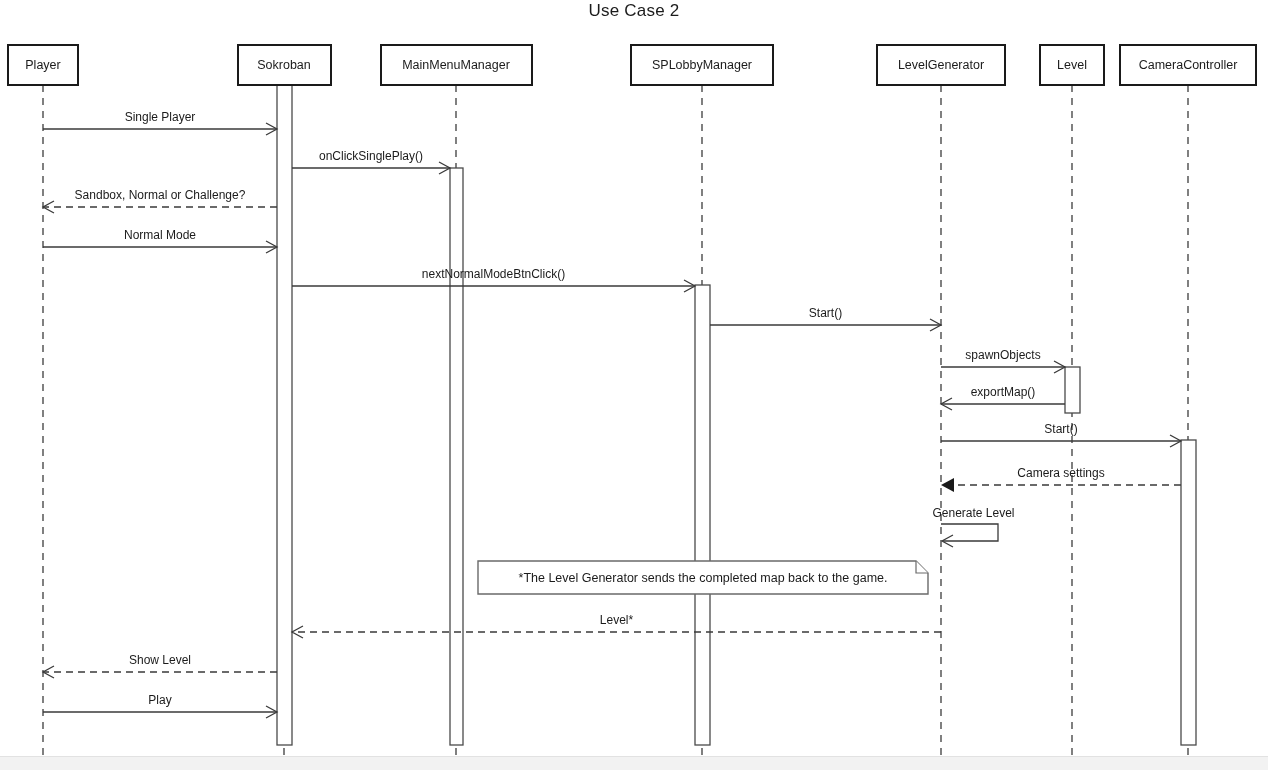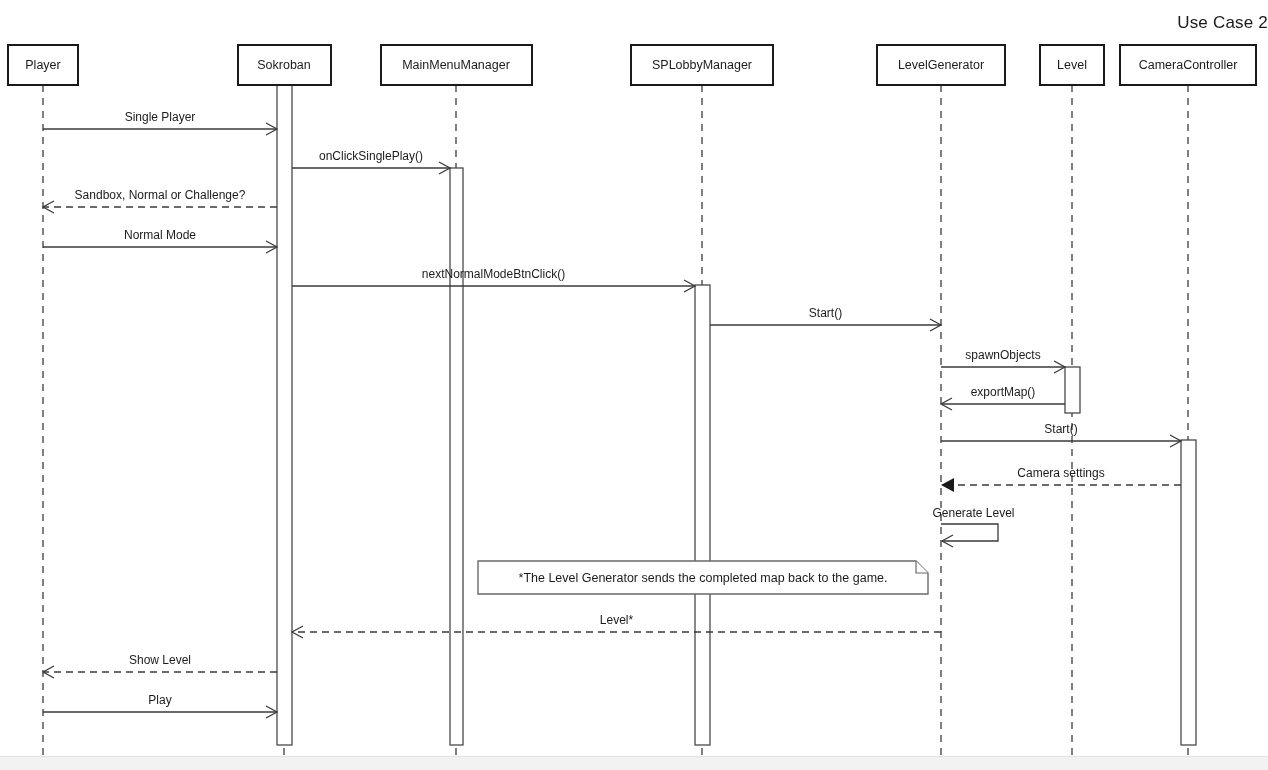--- a/index.html
+++ b/index.html
@@ -21,24 +21,24 @@
     position: absolute;
     left: 0;
     top: 756px;
     width: 1268px;
     height: 14px;
     background: #f2f2f2;
     border-top: 1px solid #e2e2e2;
   }
   #diagram-title {
     position: absolute;
-    top: 13px;
+    top: 1px;
     left: 0;
     width: 1268px;
-    text-align: right;
+    text-align: center;
     font-size: 17px;
     color: #1b1b1b;
     letter-spacing: 0.2px;
   }
   svg#seq {
     position: absolute;
     left: 0;
     top: 0;
   }
   .actor-box-rect {

